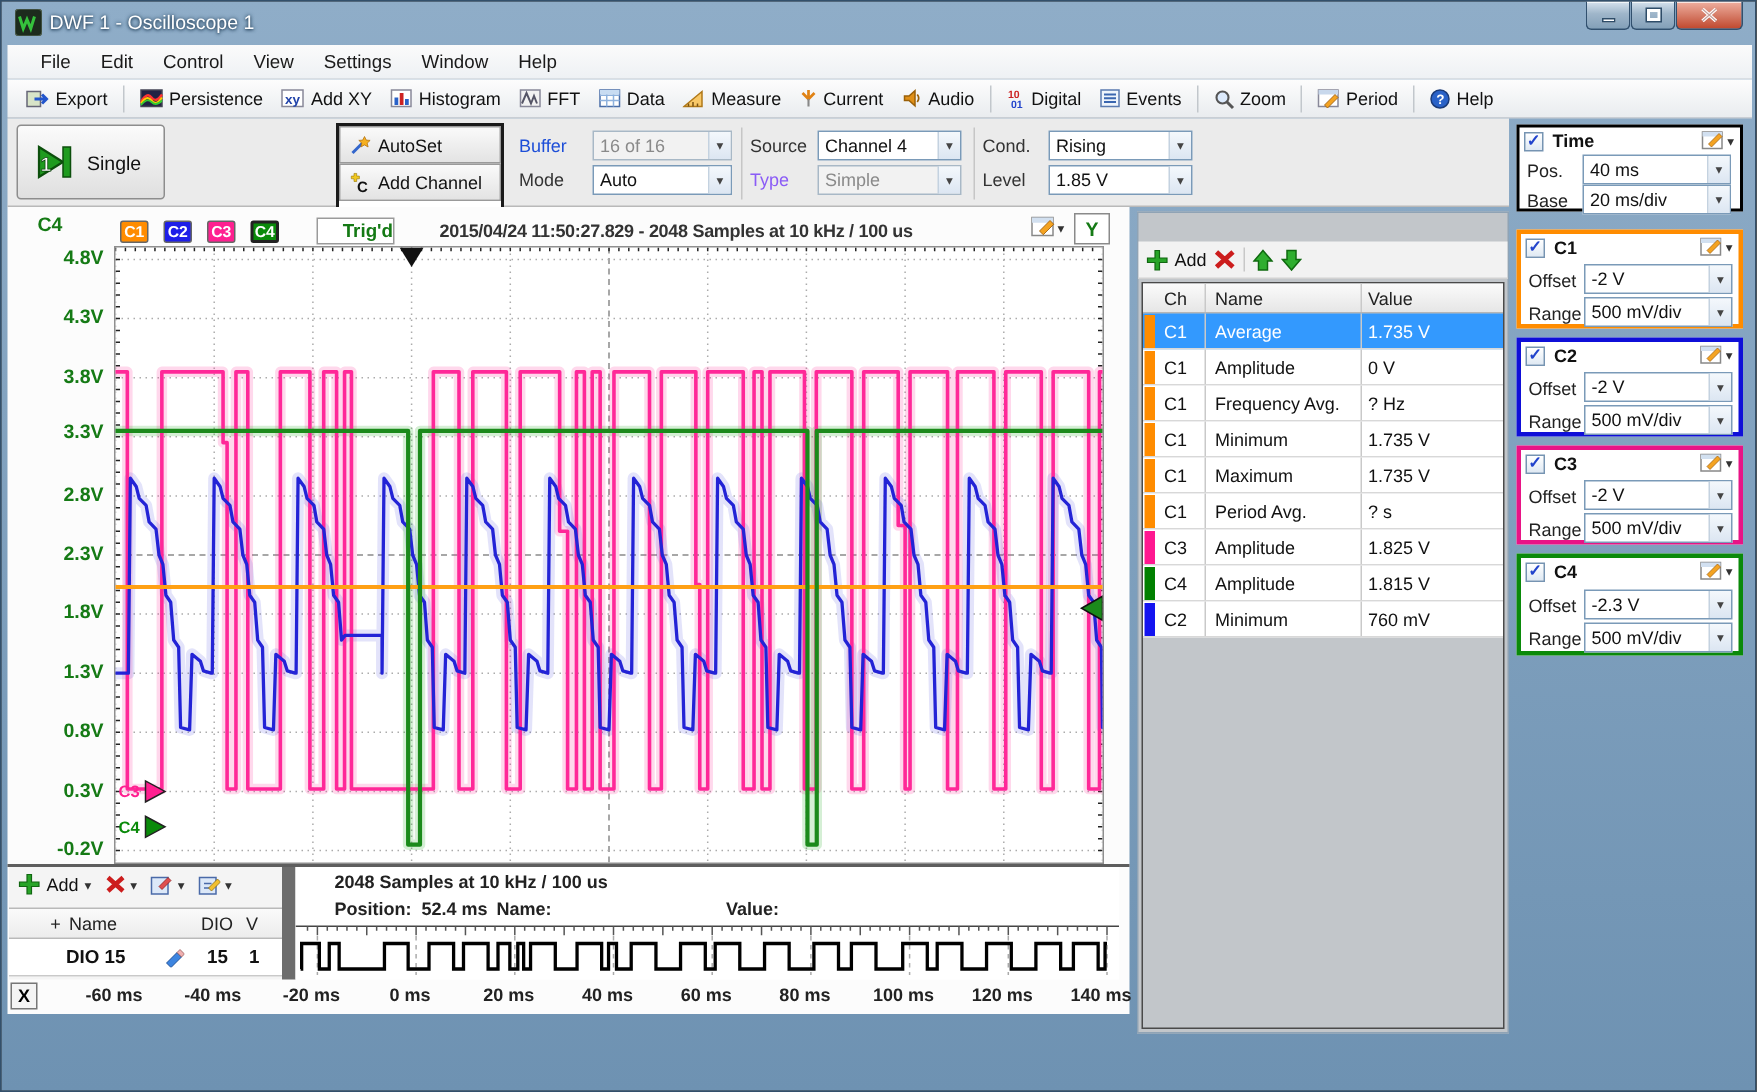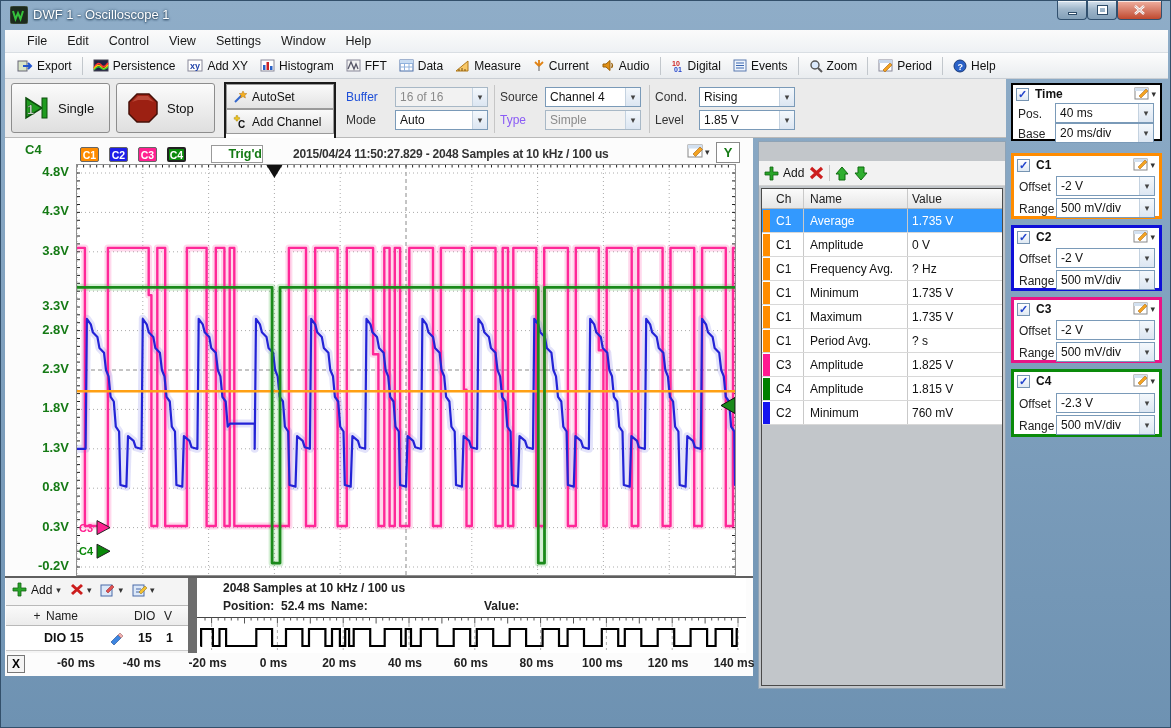--- a/index.html
+++ b/index.html
@@ -263,29 +263,20 @@
   <div class="abs" id="controlbar">
     <div class="abs bigbtn" style="left:6px;top:4px;width:99px;">
       <span>
           <svg width="28" height="30">
             <path d="M4 5 L20 15 L4 25 Z" fill="#1f9b1f" stroke="#0c4f0c" stroke-width="1.5"></path>
             <rect x="20" y="5" width="5" height="20" fill="#1f9b1f" stroke="#0c4f0c"></rect>
             <text x="5" y="21" font-size="13" font-weight="bold" fill="#fff" stroke="#0c3f0c" stroke-width="0.5" font-family="Liberation Sans">1</text>
           </svg>
         </span>
       <span>Single</span>
-    </div>
-    <div class="abs bigbtn" style="left:111px;top:4px;width:99px;">
-      <span>
-          <svg width="32" height="32">
-            <polygon points="10,2 22,2 30,10 30,22 22,30 10,30 2,22 2,10" fill="#9c2012" stroke="#451008" stroke-width="1.5"></polygon>
-            <polygon points="11,4 21,4 27,10 21,8 11,8 5,10" fill="#c85a48" opacity="0.7"></polygon>
-          </svg>
-        </span>
-      <span>Stop</span>
     </div>
     <div class="abs stackwrap" style="left:219px;top:3px;width:112px;height:66px;">
       <div class="stackbtn">
         <span>
             <svg width="14" height="14">
               <path d="M2 12 L9 5" stroke="#3366cc" stroke-width="2"></path>
               <polygon points="10,1 11.2,3.4 13.8,3.6 11.8,5.4 12.4,8 10,6.6 7.6,8 8.2,5.4 6.2,3.6 8.8,3.4" fill="#f6b020" stroke="#b07010" stroke-width="0.5"></polygon>
             </svg>
           </span>
         <span>AutoSet</span>
@@ -602,21 +593,21 @@
         <text x="2" y="366.6" fill="#ff2090" font-size="11" font-weight="bold" font-family="Liberation Sans">C3</text>
         <polygon points="20,355.6 20,369.6 33,362.6" fill="#ff2090" stroke="#222"></polygon>
         <text x="2" y="390.2" fill="#0a8a0a" font-size="11" font-weight="bold" font-family="Liberation Sans">C4</text>
         <polygon points="20,379.2 20,393.2 33,386.2" fill="#0a8a0a" stroke="#222"></polygon>
       </svg>
   </div>
   <div class="abs" id="ylabels">
       <span class="ylab" style="left: 24px; top: 163px;">4.8V</span>
       <span class="ylab" style="left: 24px; top: 202.4px;">4.3V</span>
       <span class="ylab" style="left: 24px; top: 241.8px;">3.8V</span>
-      <span class="ylab" style="left: 24px; top: 297px;">3.3V</span>
+      <span class="ylab" style="left: 24px; top: 279px;">3.3V</span>
       <span class="ylab" style="left: 24px; top: 320.6px;">2.8V</span>
       <span class="ylab" style="left: 24px; top: 360px;">2.3V</span>
       <span class="ylab" style="left: 24px; top: 399.4px;">1.8V</span>
       <span class="ylab" style="left: 24px; top: 438.8px;">1.3V</span>
       <span class="ylab" style="left: 24px; top: 478.2px;">0.8V</span>
       <span class="ylab" style="left: 24px; top: 517.6px;">0.3V</span>
       <span class="ylab" style="left: 24px; top: 557px;">-0.2V</span>
     </div>
   <div class="abs" id="xlabels">
       <span class="xlab" style="left: 42px;">-60 ms</span>

